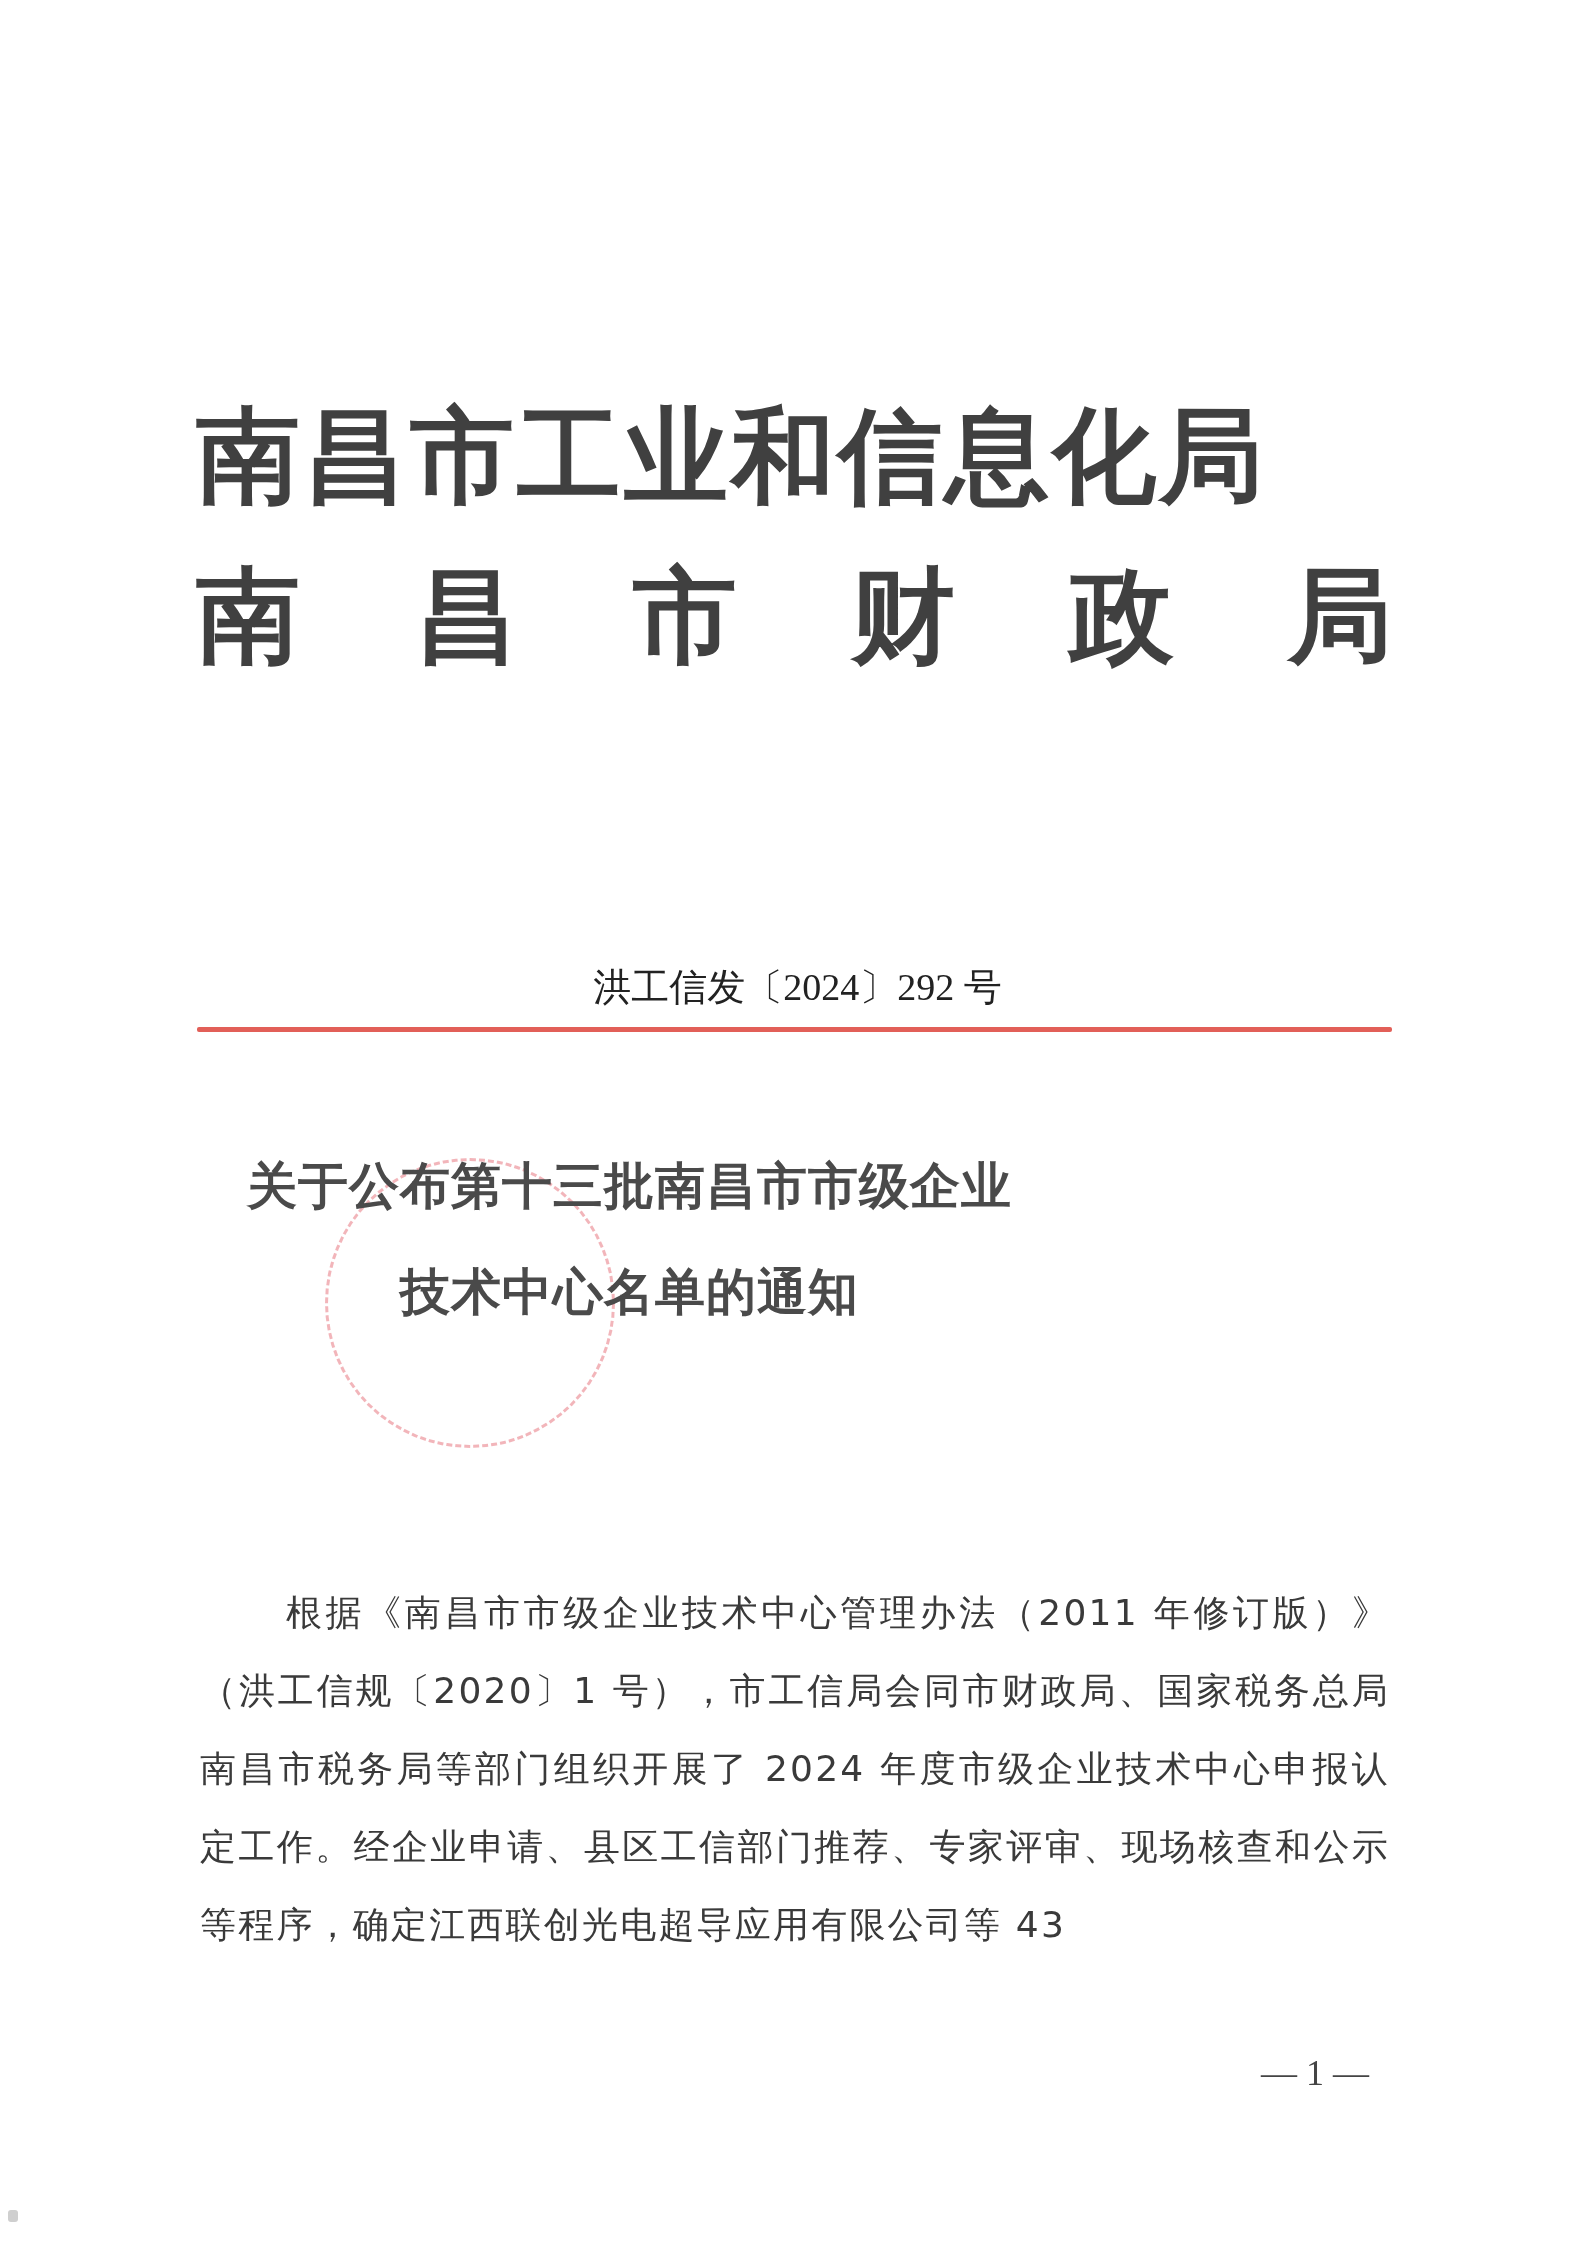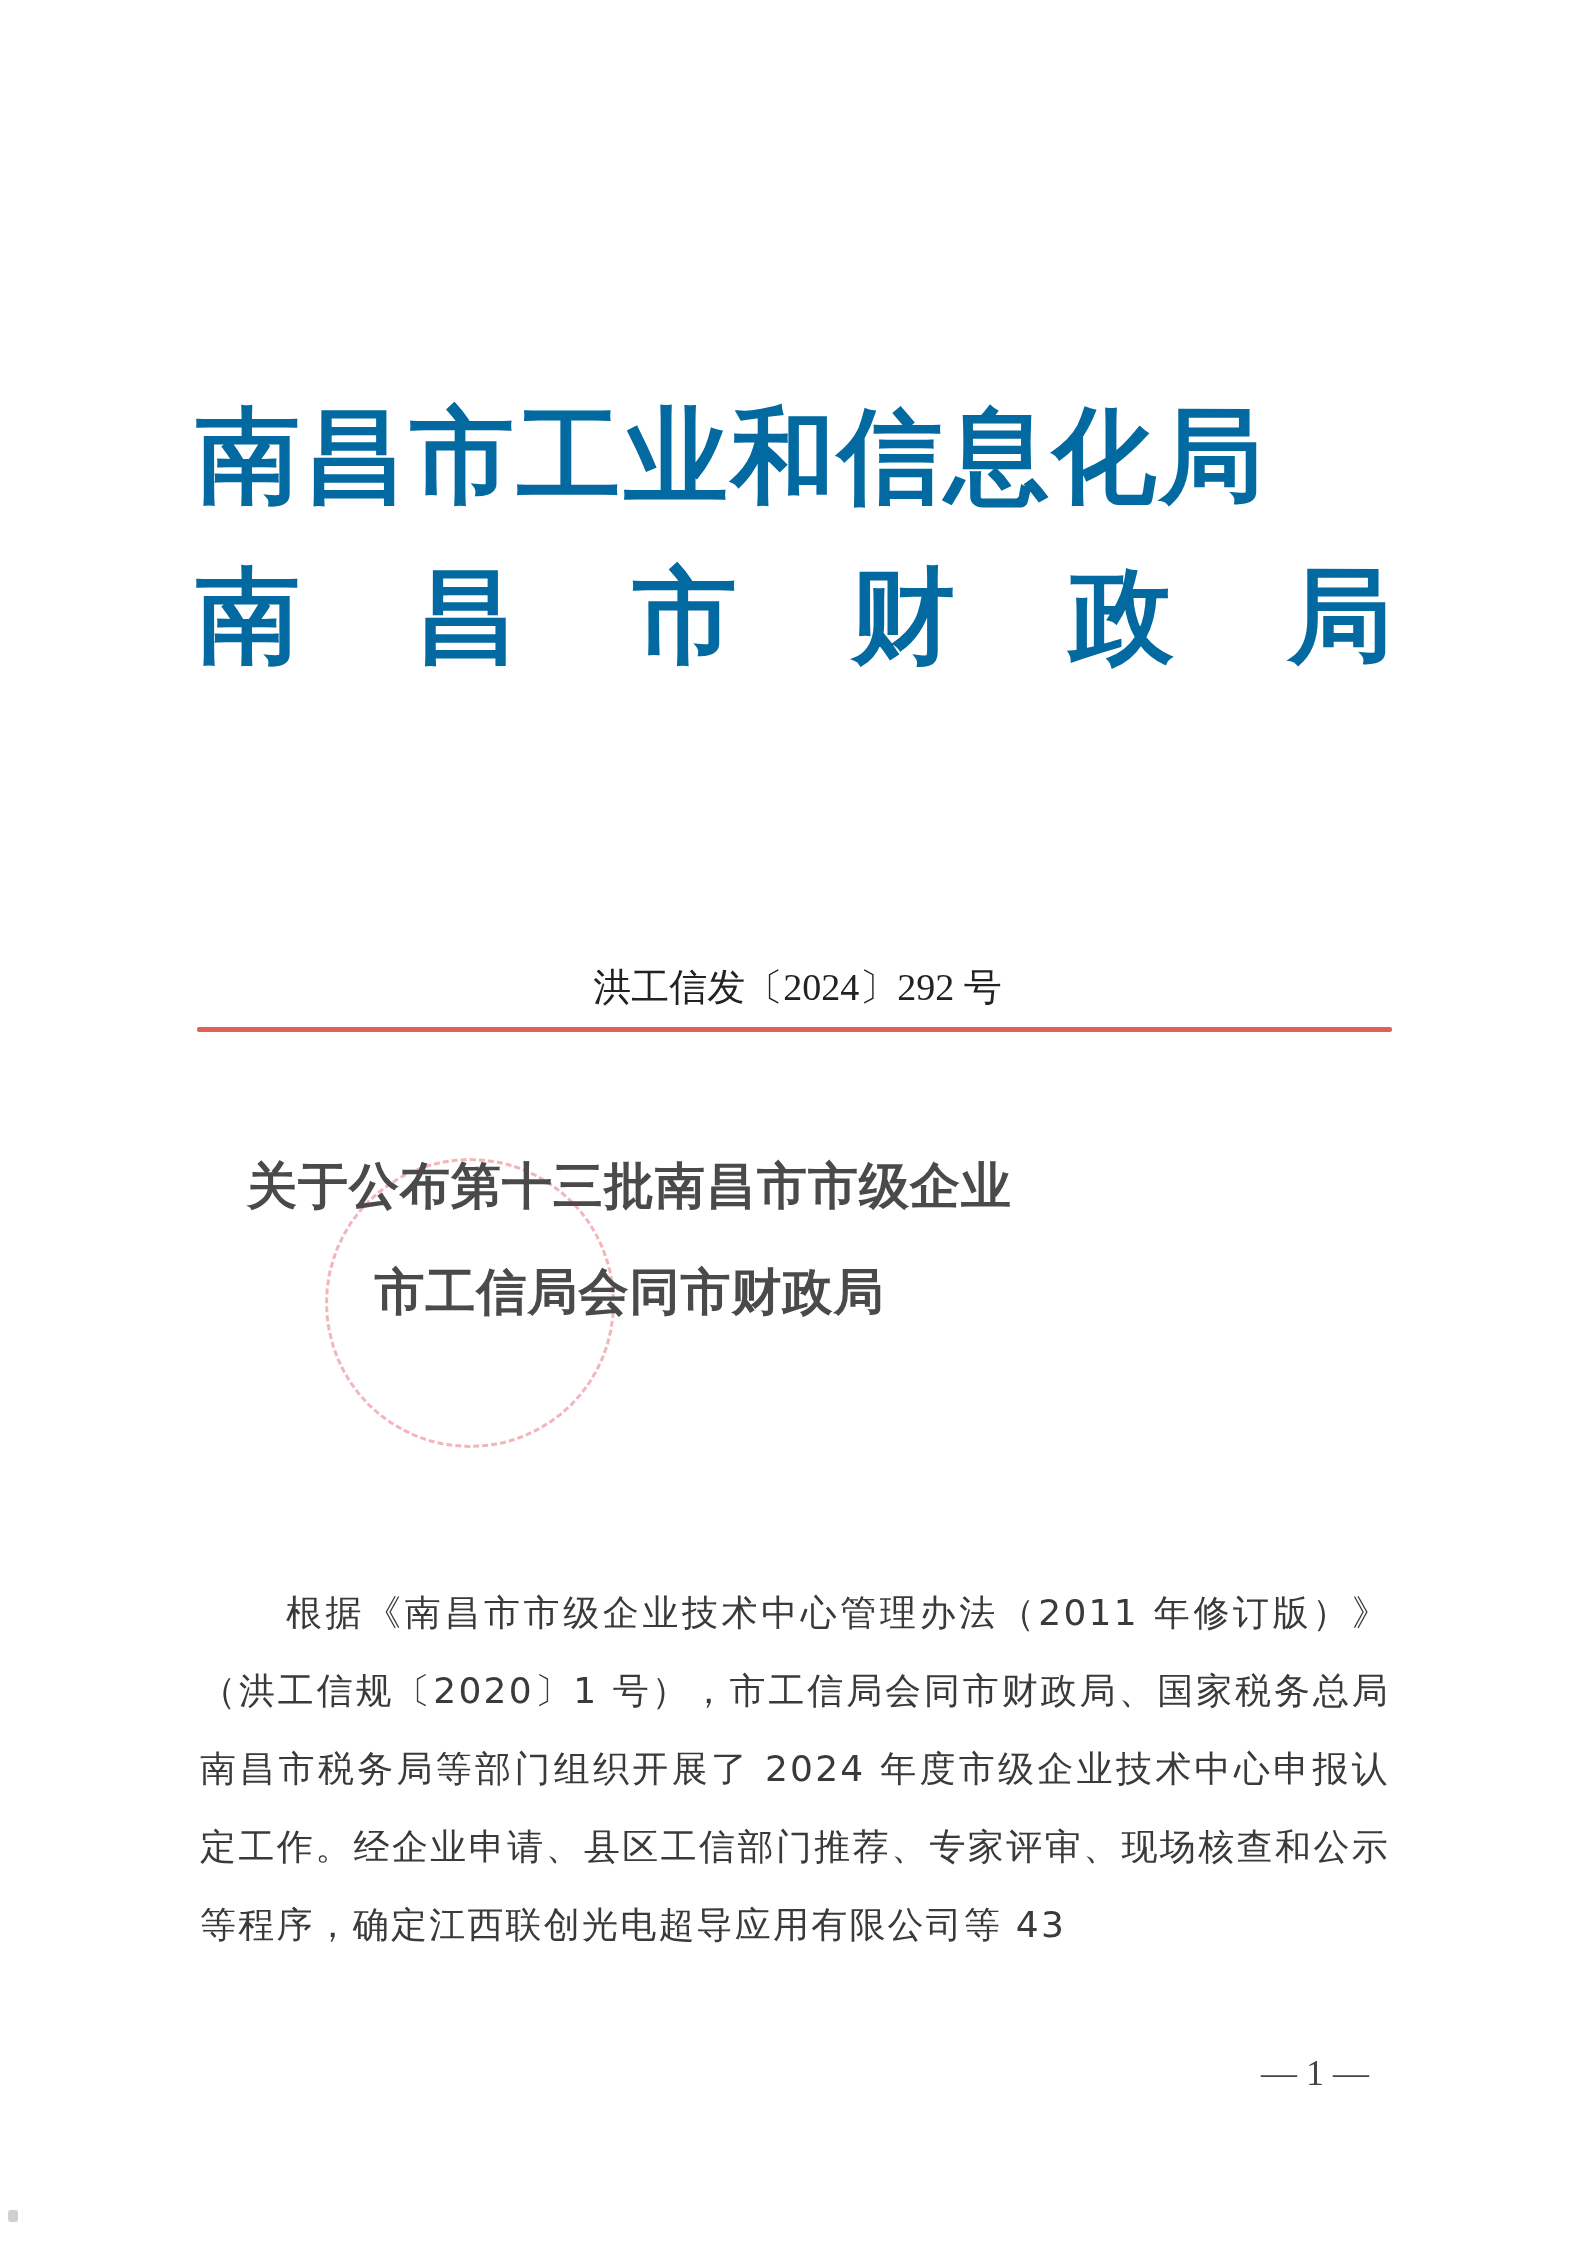--- a/index.html
+++ b/index.html
@@ -1,19 +1,19 @@
 <!DOCTYPE html>
 <html><head>
 <meta charset="utf-8">
 <style>
   html, body { margin: 0; padding: 0; background: #ffffff; }
   body { width: 1587px; height: 2243px; position: relative; overflow: hidden; }
   .page { position: absolute; left: 0; top: 0; width: 1587px; height: 2243px; background: #fff; }
 
-  .masthead { position: absolute; left: 196px; width: 1196px; color: #0369a1;
+  .masthead { position: absolute; left: 196px; width: 1196px; color: #404040;
     font-family: "DejaVu Serif", "Liberation Serif", serif; font-weight: bold;
     font-size: 104px; line-height: 104px; white-space: nowrap; }
   .masthead.justify { display: flex; justify-content: space-between; }
   .masthead.justify span { display: inline-block; }
   .mh1 { top: 404px; letter-spacing: 3px; }
   .mh2 { top: 564px; }
   .mh3 { top: 724px; letter-spacing: 3px; }
 
   .docno { position: absolute; top: 962px; left: 0; width: 1587px; text-align: center;
     font-family: "Liberation Serif", "DejaVu Serif", serif; font-size: 38px; color: #222;
@@ -60,21 +60,21 @@
   </div>
 
 
   <div class="docno">洪工信发〔2024〕292 号</div>
 
   <div class="red-rule"></div>
 
   <div class="stamp"></div>
 
   <div class="title t1">关于公布第十三批南昌市市级企业</div>
-  <div class="title t2">市工信局会同市财政局</div>
+  <div class="title t2">技术中心名单的通知</div>
 
 
   <div class="body-text para">根据《南昌市市级企业技术中心管理办法（2011 年修订版）》（洪工信规〔2020〕1 号），市工信局会同市财政局、国家税务总局南昌市税务局等部门组织开展了 2024 年度市级企业技术中心申报认定工作。经企业申请、县区工信部门推荐、专家评审、现场核查和公示等程序，确定江西联创光电超导应用有限公司等 43</div>
 
   <div class="page-num">— 1 —</div>
 
   <div class="speck"></div>
 </div>
 
 </body></html>

